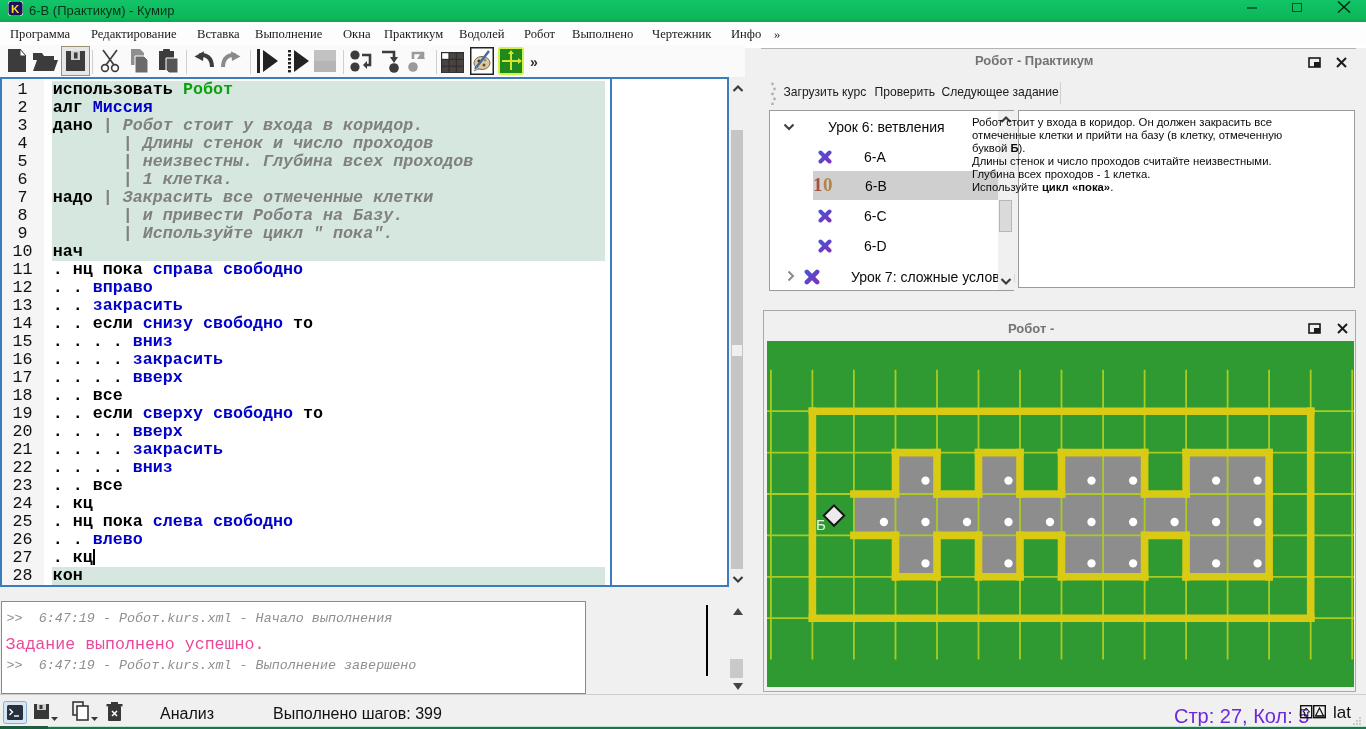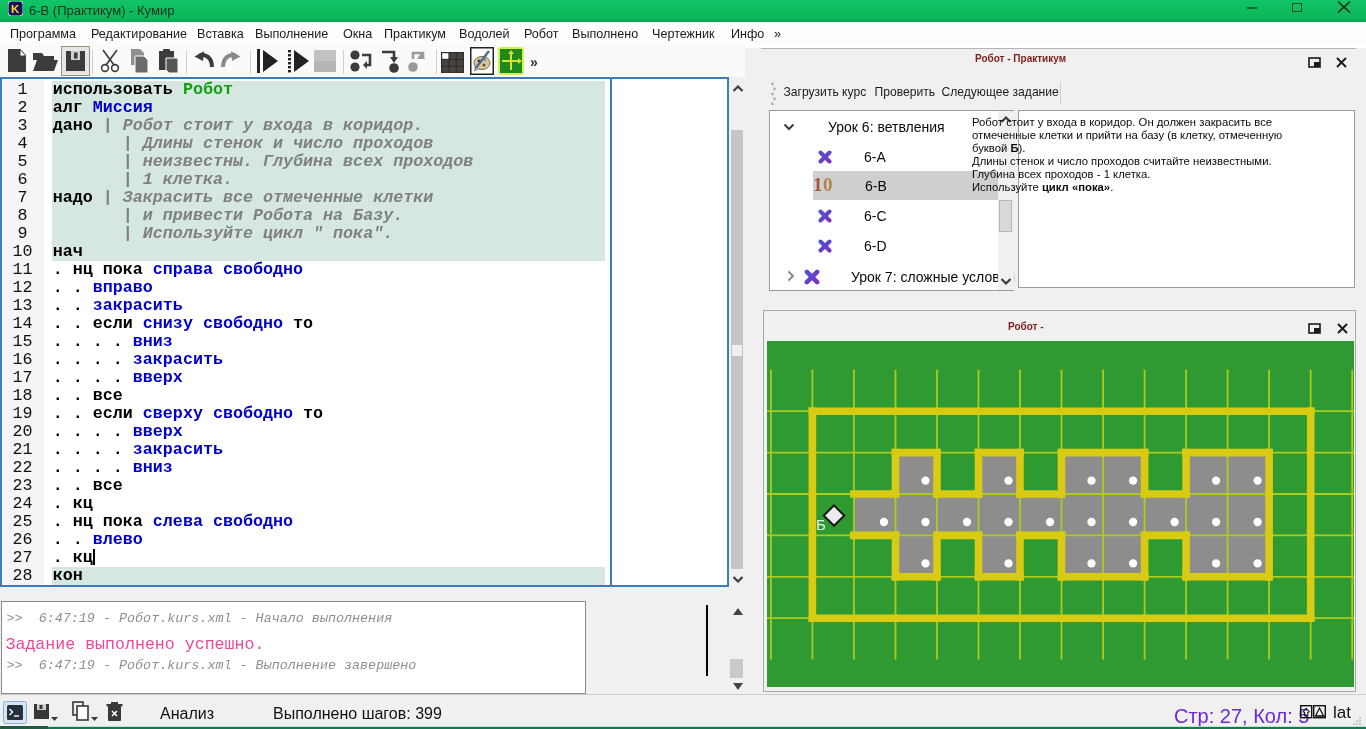--- a/index.html
+++ b/index.html
@@ -1,21 +1,21 @@
 <!DOCTYPE html>
 <html><head><meta charset="utf-8">
 <style>
 * { margin:0; padding:0; box-sizing:border-box; }
 html,body { width:1366px; height:729px; overflow:hidden; background:#f0f0f0;
   font-family:"Liberation Sans",sans-serif; }
 #titlebar { position:absolute; left:0; top:0; width:1366px; height:22px;
   background:linear-gradient(#12c468,#0db75a 80%,#0aa850); }
 #title-text { position:absolute; left:29px; top:3px; font-size:13px; color:#073; color:#05341b; }
 #menubar { position:absolute; left:0; top:22px; width:1366px; height:23px; background:#fdfdfd; }
-#menubar span { position:absolute; top:4.5px; font-size:12.6px; color:#1a1a1a; }
+#menubar span { position:absolute; top:4.5px; font-size:12.6px; color:#1a1a1a;font-family:Liberation Serif, serif; }
 #toolbar { position:absolute; left:0; top:45px; width:745px; height:32px; background:#fafafa; }
 #editor { position:absolute; left:0; top:77px; width:729px; height:510px;
   border:2px solid #3b7cbe; background:#fff; }
 #gutter { position:absolute; left:0; top:0; width:42px; height:506px; background:#f5f5f5; }
 #nums { position:absolute; left:5px; top:2.4px; width:31px; text-align:center;
   font:16.7px "Liberation Mono",monospace; line-height:18px; color:#111; }
 .hl { position:absolute; left:50px; width:552.5px; background:#d6e7e0; }
 #code { position:absolute; left:50.7px; top:2.4px; font:700 16.7px "Liberation Mono",monospace;
   line-height:18px; color:#000; white-space:pre; }
 #code .k { color:#000; }
@@ -25,21 +25,21 @@
 #vline { position:absolute; left:608px; top:0; width:2.4px; height:506px; background:#3b7cbe; }
 #caret { position:absolute; left:91px; top:470px; width:2px; height:16px; background:#000; }
 #ed-scroll { position:absolute; left:729.5px; top:79px; width:14.5px; height:508px; background:#f0f0f0; }
 #console { position:absolute; left:0.5px; top:601px; width:585px; height:93px;
   border:1.6px solid #8a8a8a; background:#fff; }
 .con-meta { position:absolute; font:italic 13.4px "Liberation Mono",monospace; color:#8f8f8f; white-space:pre; }
 .con-out { position:absolute; font:16.6px "Liberation Mono",monospace; color:#ec4899; white-space:pre; }
 #statusbar { position:absolute; left:0; top:694px; width:1366px; height:32px; background:#f0f0f0;
   border-top:1px solid #cccccc; }
 #dock { position:absolute; left:745px; top:45px; width:621px; height:649px; background:#f0f0f0; }
-.ptitle { position:absolute; font-weight:700; font-size:10px; color:#7f1d1d; }
+.ptitle { position:absolute; font-weight:700; font-size:13px; color:#737373; }
 .panel-border { position:absolute; border:1px solid #9b9b9b; background:#fff; }
 .treetxt { position:absolute; font-size:14px; color:#0a0a0a;margin-left:24px; }
 .btn { position:absolute; top:0; font-size:12.1px; color:#1a1a1a; }
 #desc { position:absolute; left:972px; top:116px; width:317px;
   font-size:11.3px; line-height:13.05px; color:#0a0a0a; }
 </style></head>
 <body>
 
 <div id="titlebar">
  <svg style="position:absolute;left:8px;top:0.5px" width="15" height="15" viewBox="0 0 15 15">

